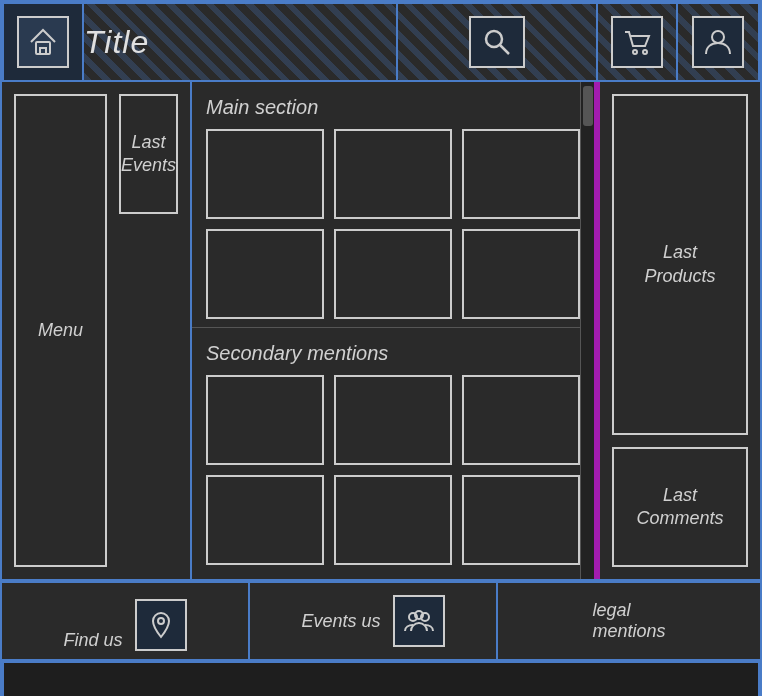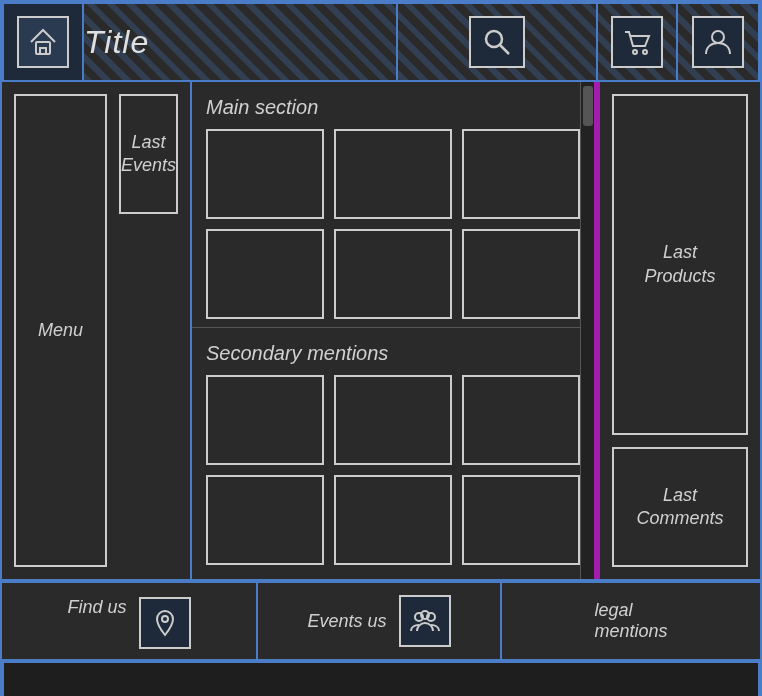--- a/index.html
+++ b/index.html
@@ -264,25 +264,25 @@
     .footer {
       display: flex;
       height: 80px;
       border-top: 2px solid #4a7cc7;
       border-bottom: 2px solid #4a7cc7;
     }
 
     .footer-find-us {
       flex: 1;
       display: flex;
-      align-items: flex-start;
+      align-items: flex-end;
       justify-content: center;
       gap: 12px;
       border-right: 2px solid #4a7cc7;
-      padding: 14px;
+      padding: 8px;
     }
 
     .footer-follow-us {
       flex: 1;
       display: flex;
       align-items: center;
       justify-content: center;
       gap: 12px;
       border-right: 2px solid #4a7cc7;
       padding: 8px;

